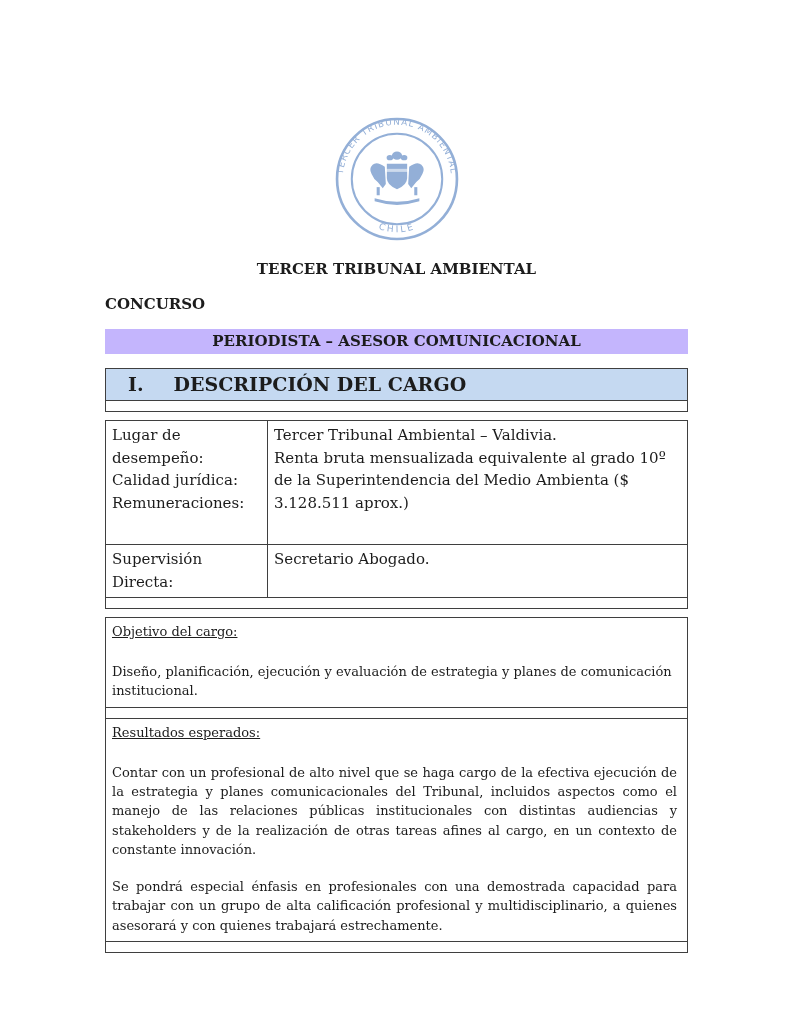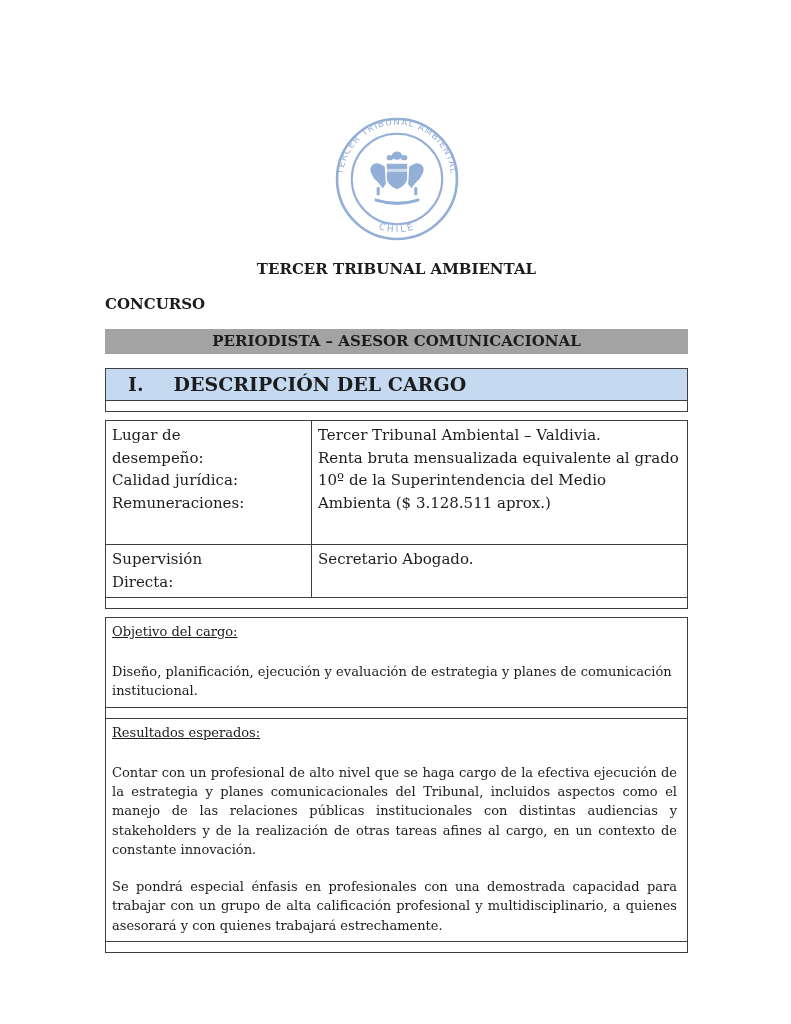--- a/index.html
+++ b/index.html
@@ -15,35 +15,35 @@
   .content { margin-left: 105px; width: 583px; }
 
   
   .logo-wrap { padding-top: 116px; display: flex; justify-content: center; }
 
   
   .doc-title { margin-top: 18px; text-align: center; font-weight: bold; font-size: 15px; }
   .doc-subtitle { margin-top: 17px; text-align: left; font-weight: bold; font-size: 15px; }
 
   .banner {
-    margin-top: 16px; background: #a3a3a3;
+    margin-top: 16px; background: #c4b5fd;
     text-align: center; font-weight: bold; font-size: 15px;
     padding: 3px 0 4px 0;
   }
 
   
   .tbl { border: 1.4px solid #3f3f3f; margin-top: 8px; }
   .tbl .row { border-top: 1px solid #3f3f3f; }
   .tbl .row:first-child { border-top: none; }
   .spacer { height: 11px; }
 
   .section-head { background: #c5d9f1; padding: 4px 6px 5px 22px; font-weight: bold; font-size: 19px; }
   .section-head .sec-title { margin-left: 30px; }
 
-  .cols { display: grid; grid-template-columns: 161px 1fr; gap: 44px; }
+  .cols { display: grid; grid-template-columns: 161px 1fr; }
   .cell { padding: 3px 8px 4px 6px; font-size: 15px; line-height: 1.5; }
   .cell-r { border-left: 1px solid #3f3f3f; }
   .row-info .cell { padding-bottom: 30px; }
   .fullcell { padding: 4px 10px 6px 6px; font-size: 13px; line-height: 1.48; }
   .u-head { text-decoration: underline; }
   .blank-line { height: 21px; }
   .just { text-align: justify; }
   .para-gap { height: 18px; }
 </style>
 </head>

